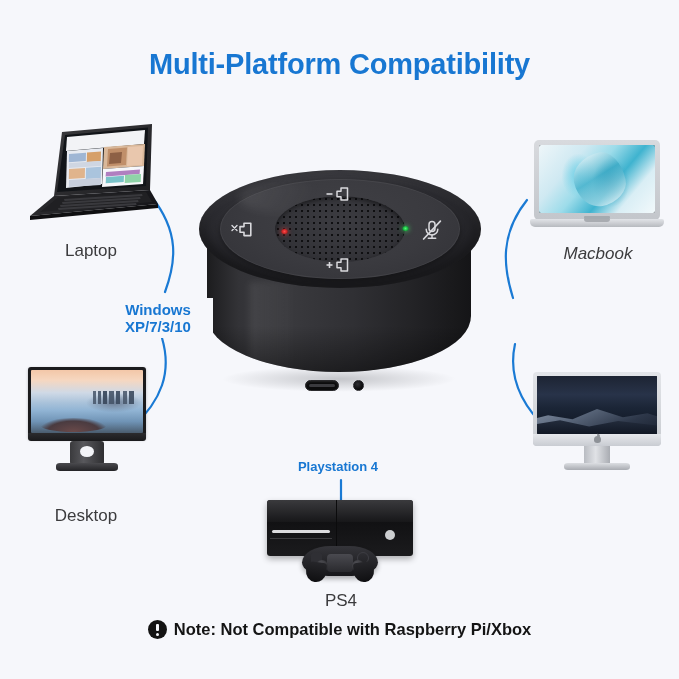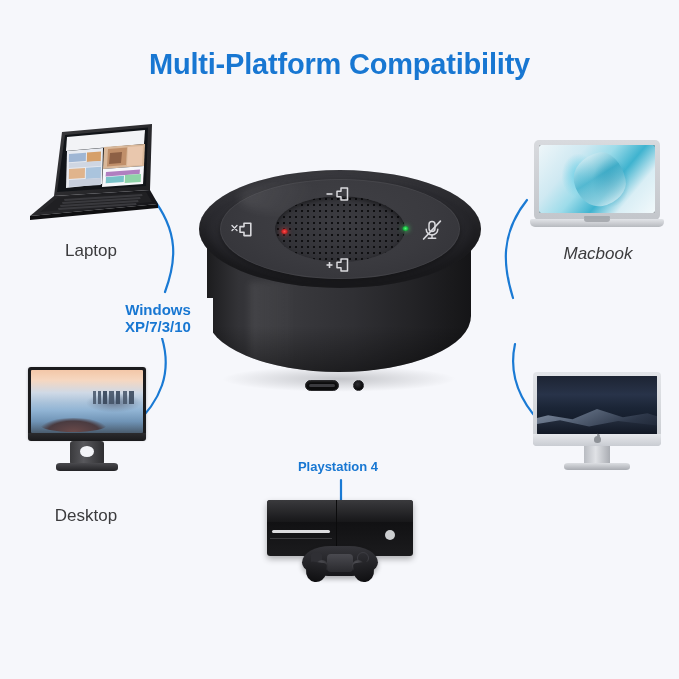--- a/index.html
+++ b/index.html
@@ -466,20 +466,21 @@
         <div class="pad-center"></div>
         <div class="pad-dpad"></div>
         <div class="pad-btns"></div>
         <div class="pad-stick l"></div>
         <div class="pad-stick r"></div>
       </div>
       <div class="pad-grip l"></div>
       <div class="pad-grip r"></div>
     </div>
   </div>
+  <div class="caption" id="cap-ps4">PS4</div>
 
   <div class="dev" id="art-speaker">
     <div class="spk-shadow"></div>
     <div class="spk-body">
       <div class="spk-sidehl"></div>
     </div>
     <div class="spk-top">
       <div class="spk-ring"></div>
       <div class="spk-grille"></div>
       <div class="spk-glint"></div>
@@ -514,14 +515,18 @@
     <div class="port-usb"></div>
     <div class="port-jack"></div>
   </div>
 
   <div class="os-label" id="os-windows">
     <div>Windows</div>
     <div>XP/7/3/10</div>
   </div>
   <div class="os-label" id="os-ps">Playstation 4</div>
 
+  <div class="note">
+    <div class="note-icon"></div>
+    <div class="note-text">Note: Not Compatible with Raspberry Pi/Xbox</div>
+  </div>
 
 </div>
 
 </body></html>

